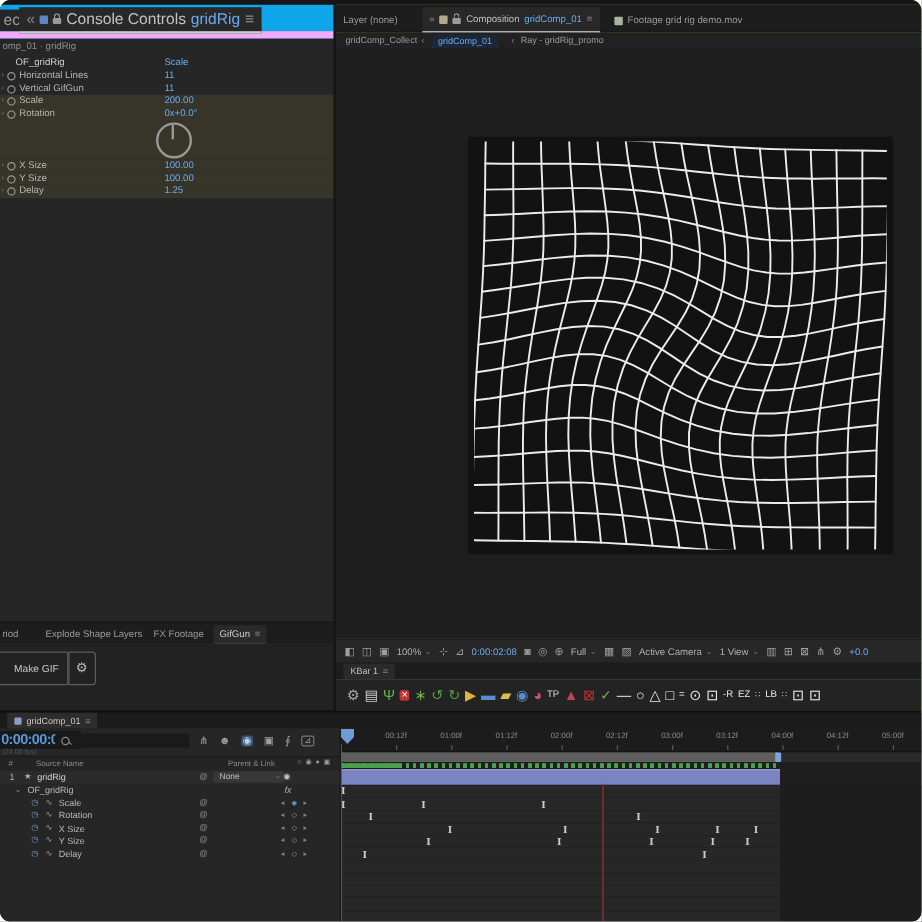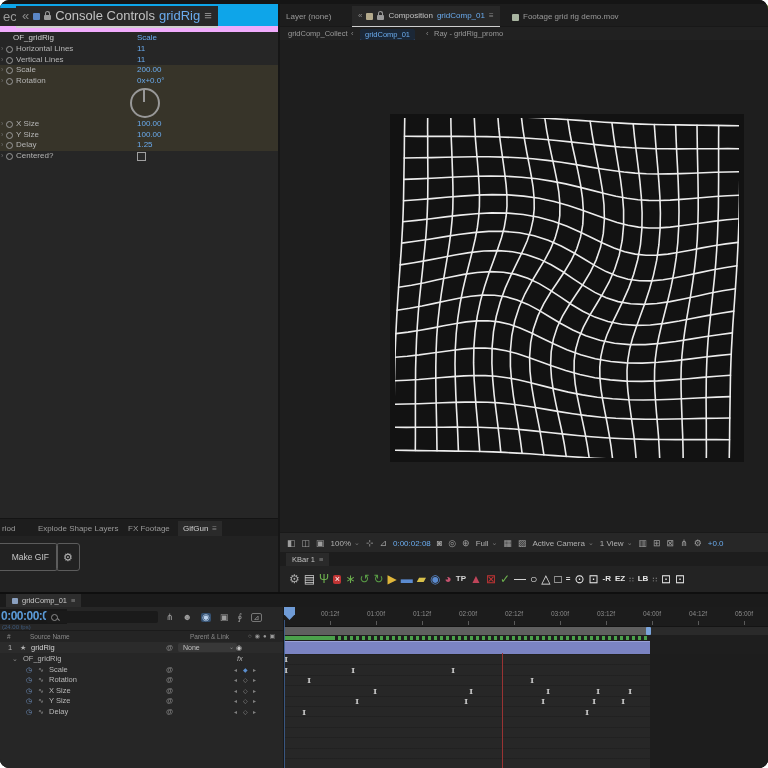--- a/index.html
+++ b/index.html
@@ -61,21 +61,21 @@
   .vt-ico{font-size:9px;color:#9e9e9e}
   .vt-sel{display:flex;gap:3px;align-items:center;color:#b0b0b0}
   .vt-sel .cv{color:#777;font-size:7px}
   .vt-tc{color:#6aabee}
   .vt-exp{color:#6aabee}
   
   .kbar-tabs{position:absolute;top:548px;left:0;right:0;height:14px;background:#1d1d1d;font-size:7.5px}
   .kbar-tab{position:absolute;left:6px;top:1px;height:13px;line-height:13px;background:#2a2a2a;padding:0 6px;color:#c0c0c0;display:flex;gap:4px}
   .kbar-row{position:absolute;top:562px;left:0;right:0;height:26px;background:#232323;display:flex;align-items:center;gap:4px;padding:0 9px}
   .kicon{font-size:12px;line-height:1;letter-spacing:0}
-  .kicon.txt{font-size:8px;font-weight:bold}
+  .kicon.txt{font-size:8px;font-weight:normal}
   .kicon.sm{font-size:7px}
   .kicon.bg{border-radius:2px;padding:0 1.5px;font-size:9px}
   
   .timeline{position:absolute;top:594px;left:0;right:0;bottom:0;background:#232323}
   .tl-tabs{position:relative;height:13px;background:#1b1b1b;font-size:7.5px}
   .tl-tab{position:absolute;left:6px;top:0;height:13px;line-height:13px;background:#2d2d2d;padding:0 6px;color:#c8c8c8;display:flex;gap:4px;align-items:center}
   .tl-left{position:absolute;left:0;top:13px;width:283px;bottom:0;background:#262626;border-right:1px solid #191919;font-size:7.5px}
   .tc{position:absolute;left:0;top:2px;width:66px;height:15px;background:#181818;color:#5b9bd8;font-size:12px;font-weight:bold;line-height:15px;letter-spacing:-.5px;padding-left:1px}
   .tc-sub{position:absolute;left:2px;top:17px;font-size:6px;color:#3e5a7c}
   .search{position:absolute;left:46px;top:4px;width:112px;height:12px;background:#1a1a1a;border-radius:2px}
@@ -127,35 +127,36 @@
       <span class="parttab">ect</span>
       <div class="fxtab">
         <span class="tmenu">«</span>
         <span class="swatch" style="background:#5b87c7"></span>
         <span class="lockico"></span>
         <span class="tgray">Console Controls</span>
         <span class="tblue">gridRig</span>
         <span class="tmenu">≡</span>
       </div>
     </div>
+    <div class="fx-context">omp_01 · gridRig</div>
     <div class="fx-head">
       <span class="nm">OF_gridRig</span>
       <span class="reset">Scale</span>
     </div>
     <div id="fx-rows">
         <div class="fxrow">
           <span class="chev">›</span>
           <span class="sw"></span>
           <span class="lbl">Horizontal Lines</span>
           <span class="val">11</span>
         </div>
         <div class="fxrow">
           <span class="chev">›</span>
           <span class="sw"></span>
-          <span class="lbl">Vertical Lines</span>
+          <span class="lbl">Vertical GifGun</span>
           <span class="val">11</span>
         </div>
         <div class="fxrow hl">
           <span class="chev">›</span>
           <span class="sw"></span>
           <span class="lbl">Scale</span>
           <span class="val">200.00</span>
         </div>
         <div class="fxrow hl">
           <span class="chev">›</span>
@@ -176,26 +177,20 @@
           <span class="chev">›</span>
           <span class="sw"></span>
           <span class="lbl">Y Size</span>
           <span class="val">100.00</span>
         </div>
         <div class="fxrow hl">
           <span class="chev">›</span>
           <span class="sw"></span>
           <span class="lbl">Delay</span>
           <span class="val">1.25</span>
-        </div>
-        <div class="fxrow">
-          <span class="chev">›</span>
-          <span class="sw"></span>
-          <span class="lbl">Centered?</span>
-          <span class="cbx"></span>
         </div>
       </div>
   </div>
 
   <div class="dock">
     <div class="dock-tabs">
       <span class="dtab" style="left:2px">riod</span>
       <span class="dtab" style="left:38px">Explode Shape Layers</span>
       <span class="dtab" style="left:128px">FX Footage</span>
       <span class="dtab active" style="left:178px">

